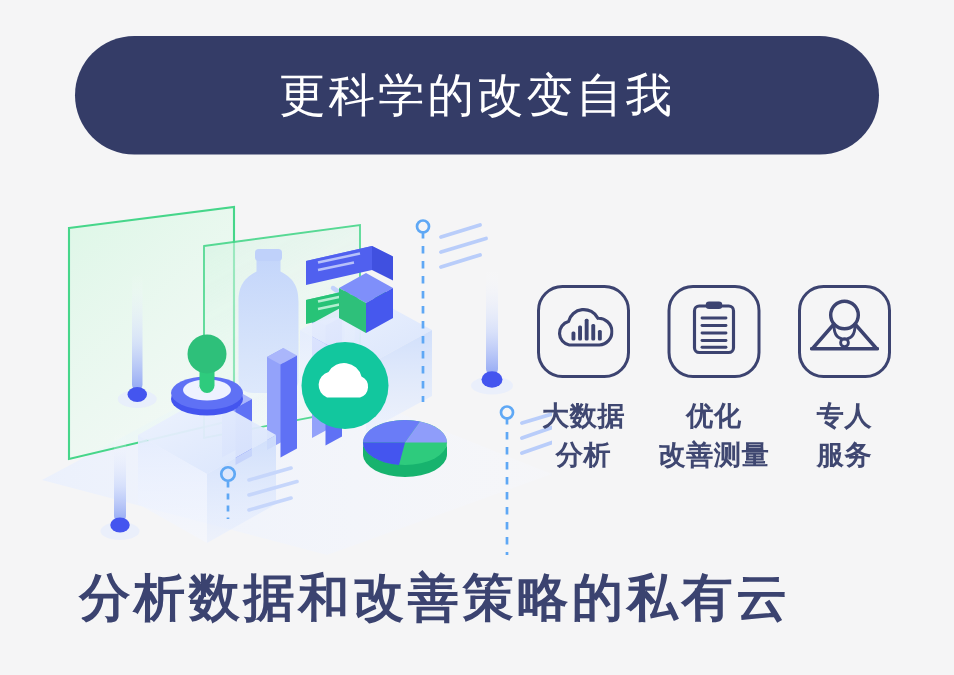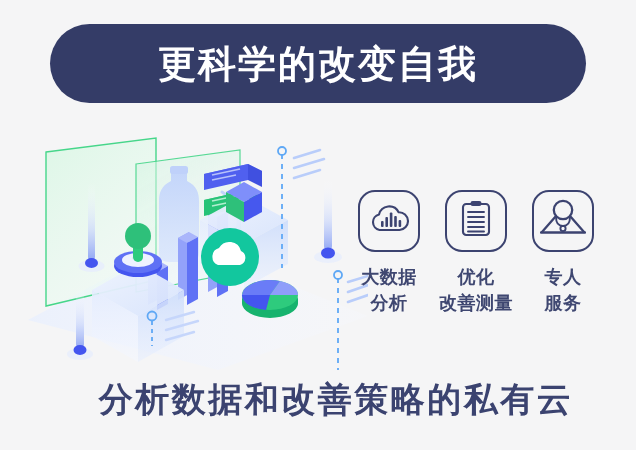--- a/index.html
+++ b/index.html
@@ -24,22 +24,22 @@
     width: 536px;
     height: 79px;
     background: #343c67;
     border-radius: 40px;
     display: flex;
     align-items: center;
     justify-content: center;
   }
   #banner-title {
     color: #ffffff;
-    font-size: 38px;
-    font-weight: 700;
+    font-size: 31px;
+    font-weight: 400;
     letter-spacing: 2px;
     line-height: 1;
     white-space: nowrap;
   }
 
   
   #illustration {
     position: absolute;
     left: 28px;
     top: 120px;
@@ -93,21 +93,20 @@
     left: 0;
     top: 382px;
     width: 580px;
     text-align: center;
     color: #3b4370;
     font-size: 34px;
     font-weight: 700;
     letter-spacing: 2.5px;
     line-height: 1;
     white-space: nowrap;
-    padding-left: 46px;
   }
 </style>
 </head>
 <body>
 
 <div id="page">
 
   <div id="banner">
     <div id="banner-title">更科学的改变自我</div>
   </div>

